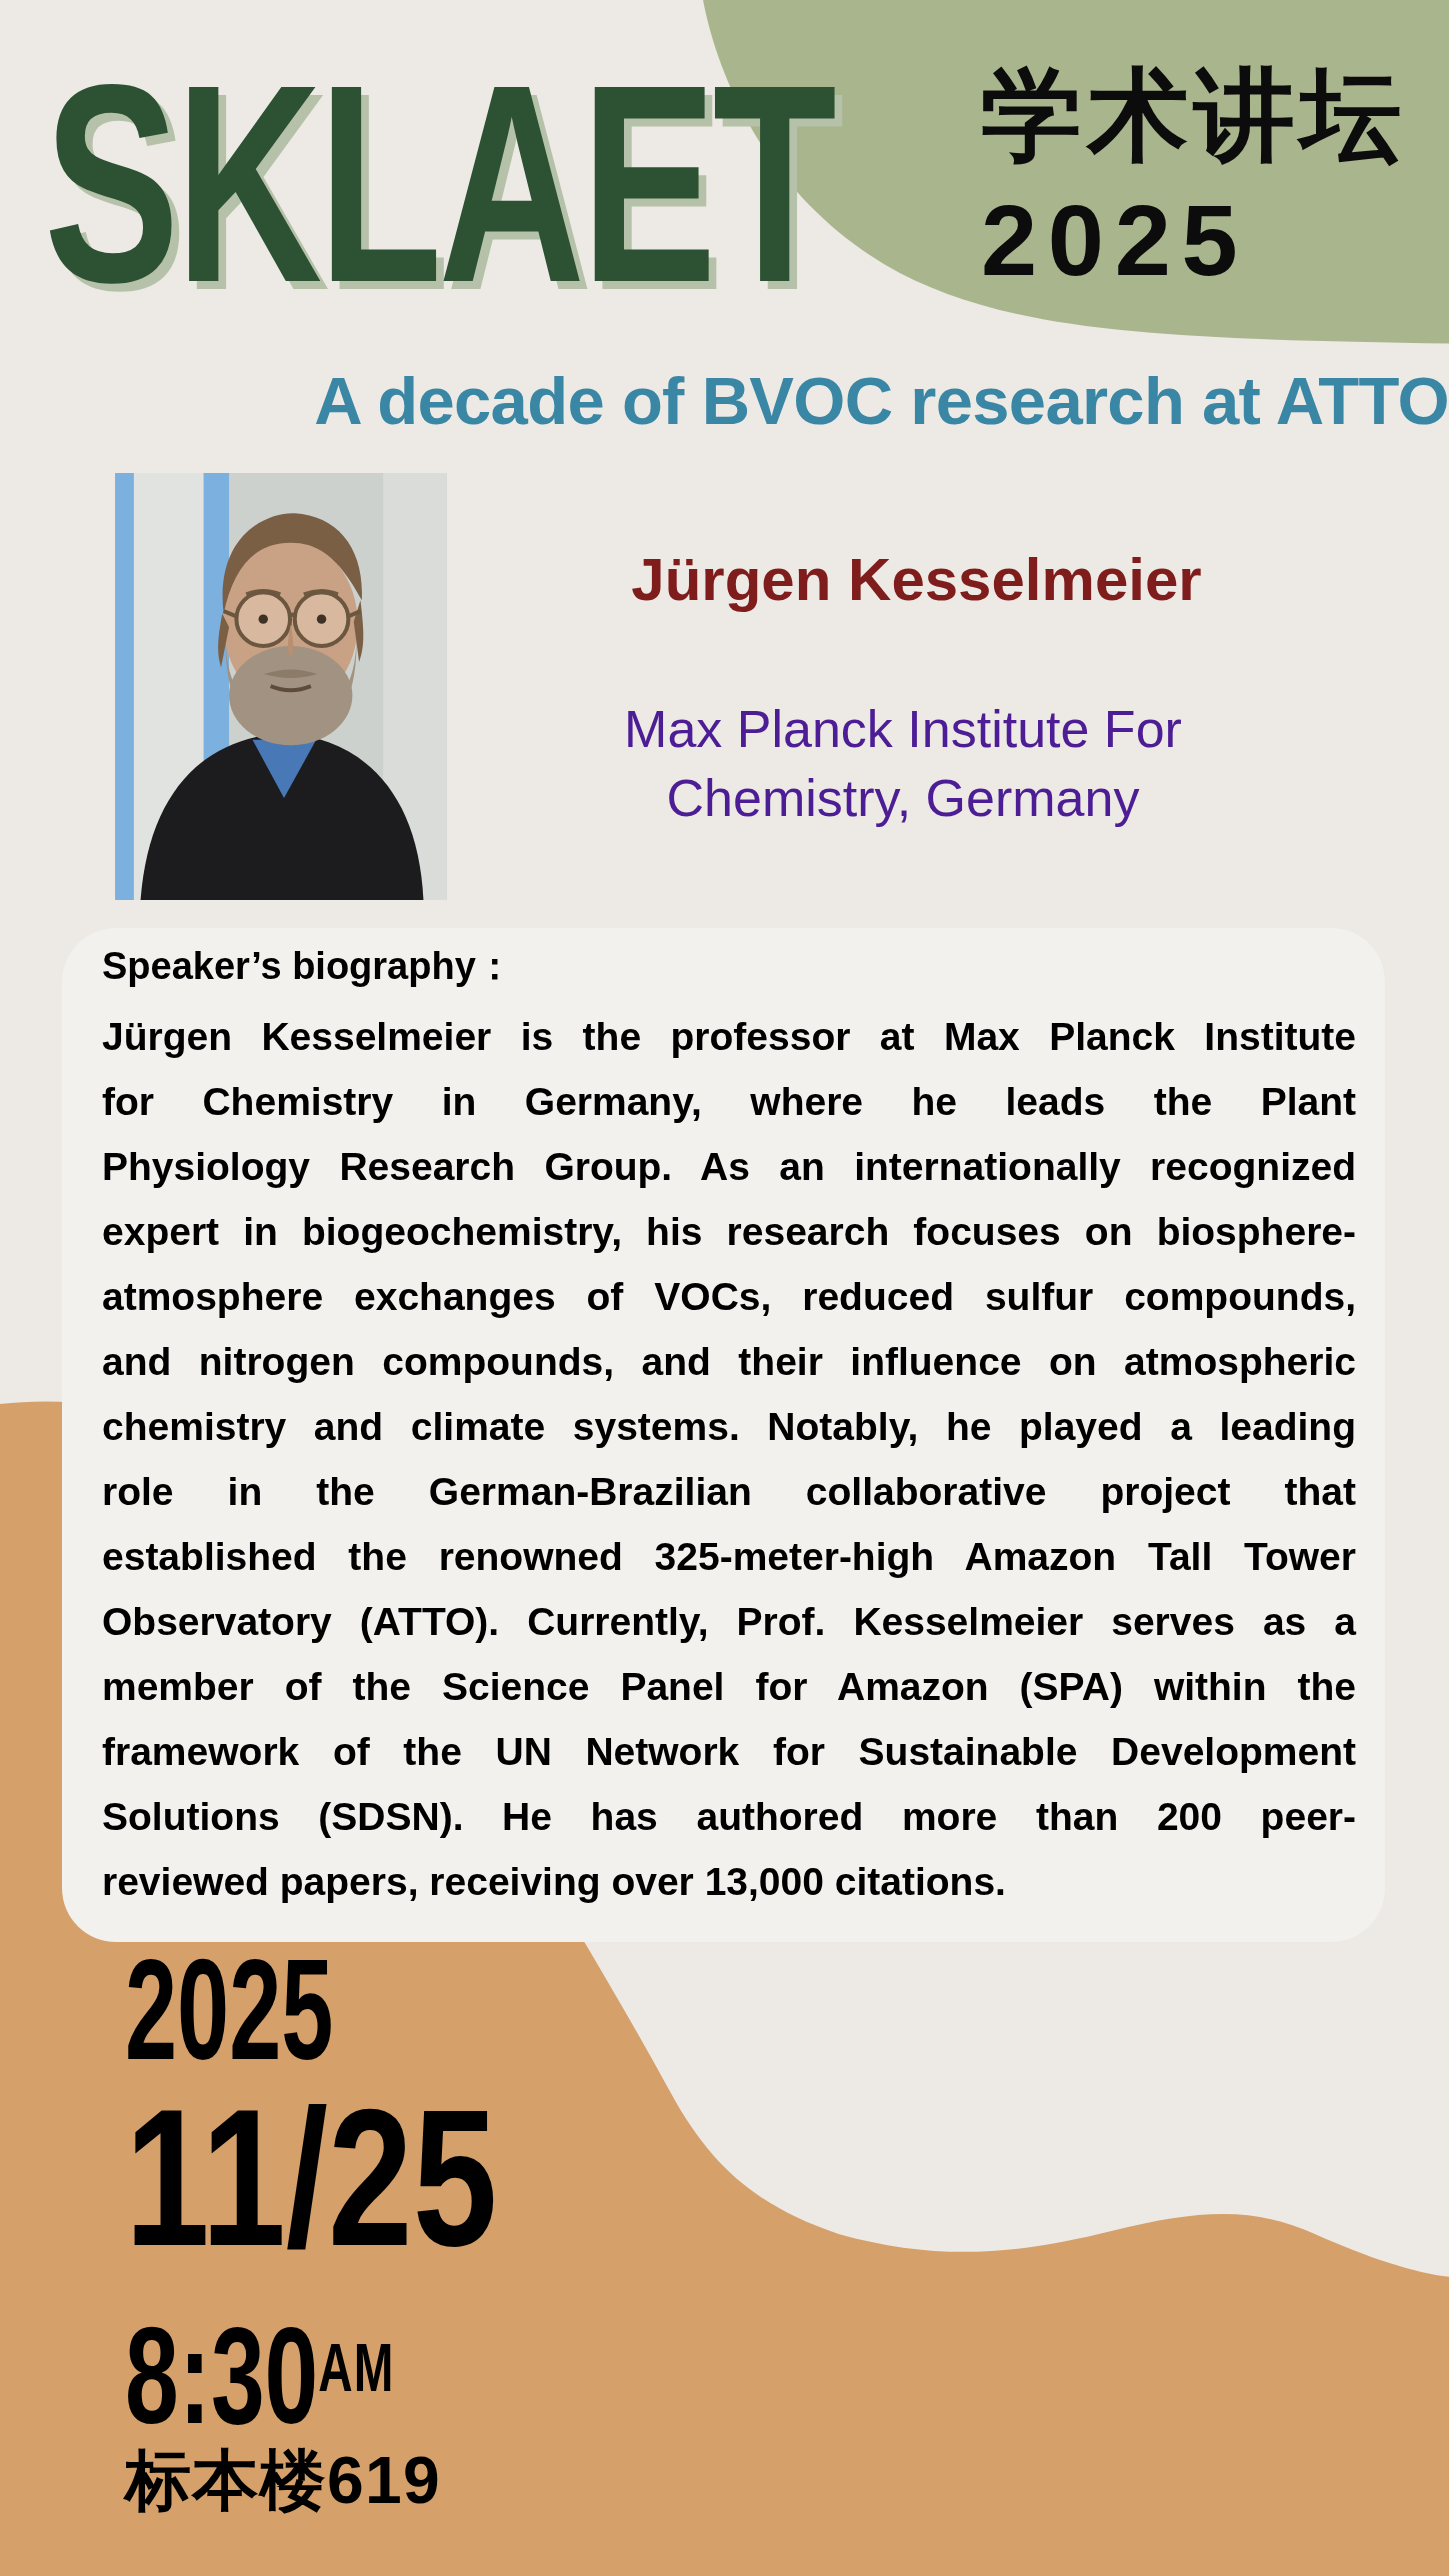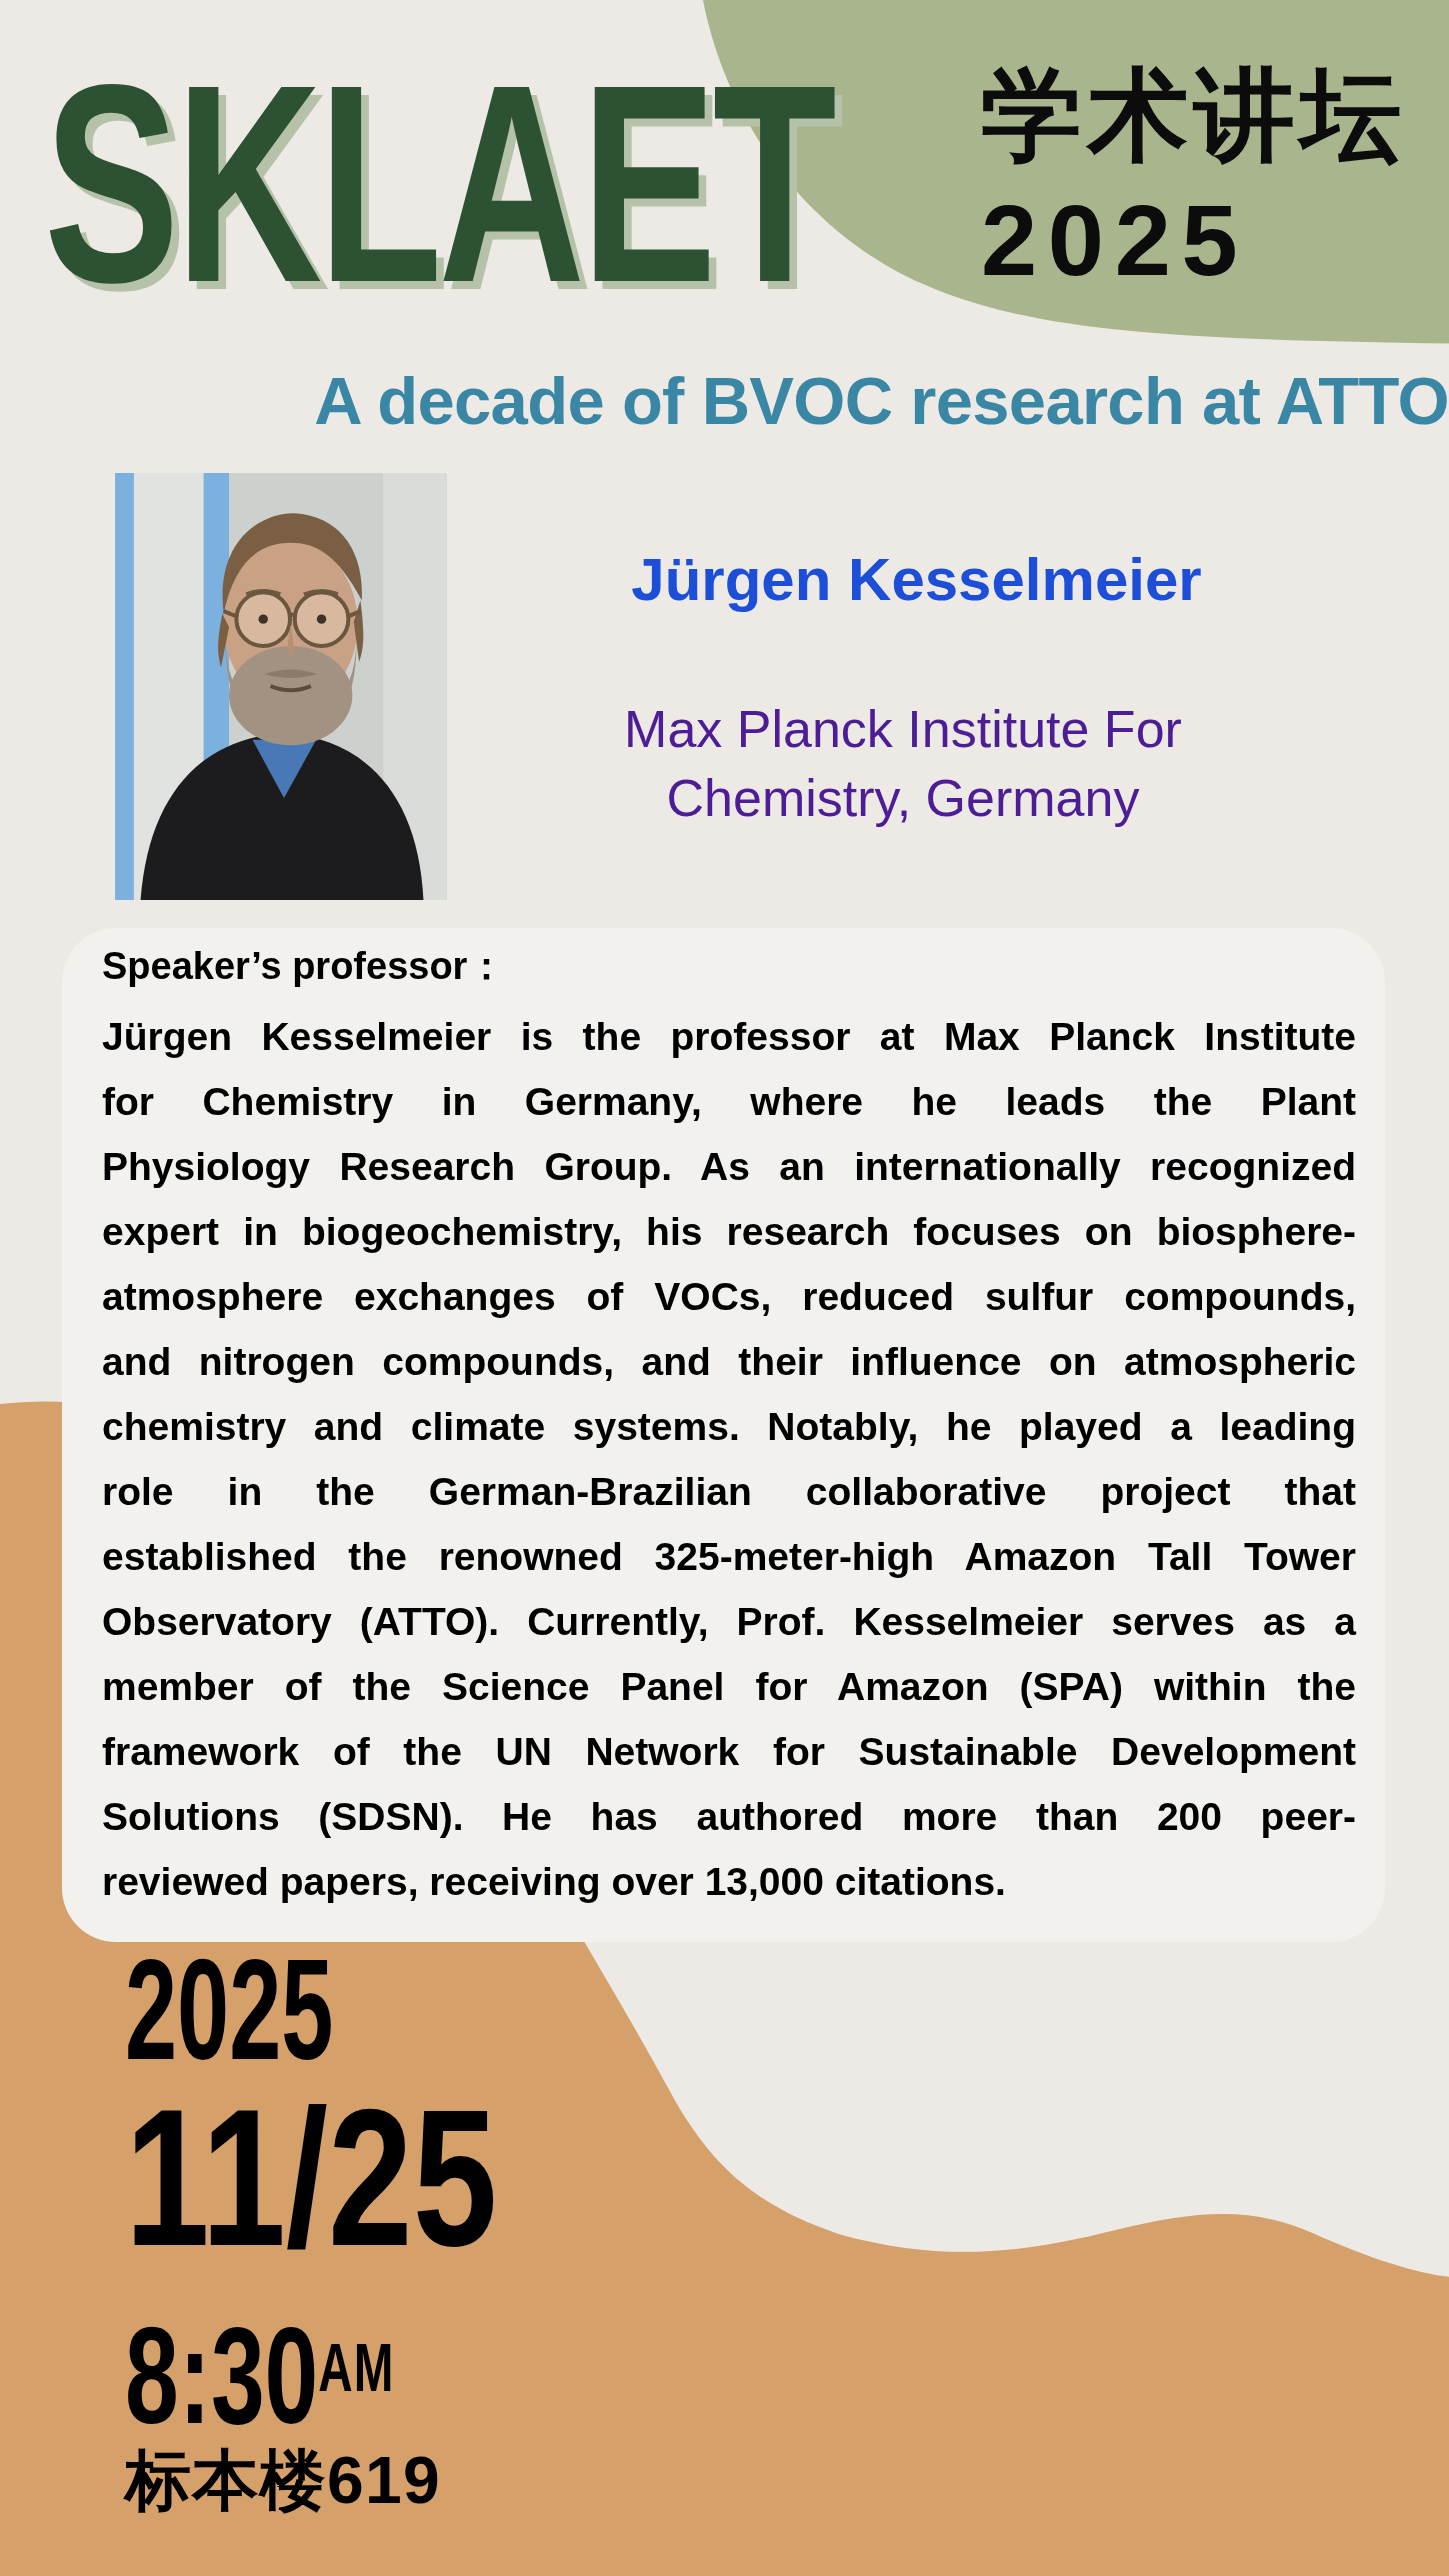--- a/index.html
+++ b/index.html
@@ -21,21 +21,21 @@
   .cjk-forum{font-size:101px;letter-spacing:5.4px;white-space:nowrap;}
   .cjk-year{font-size:101px;letter-spacing:10.7px;margin-top:12px;}
 
   
   .talk-title{position:absolute;left:0;top:362px;width:1449px;text-align:right;
     font-size:67px;font-weight:700;color:var(--teal);letter-spacing:-0.7px;}
 
   
   .photo{position:absolute;left:115px;top:473px;width:332px;height:427px;overflow:hidden;}
   .speaker-name{position:absolute;left:447px;top:545px;width:939px;text-align:center;
-    font-size:60px;font-weight:700;color:#1d4ed8;}
+    font-size:60px;font-weight:700;color:#7f1d1d;}
   .affil{position:absolute;left:447px;top:695px;width:912px;text-align:center;
     font-size:52px;line-height:69px;color:#4c1d95;}
 
   
   .bio-card{position:absolute;left:62px;top:928px;width:1323px;height:1014px;
     background:var(--card);border-radius:54px;}
   .bio-heading{position:absolute;left:102px;top:941px;font-size:38px;font-weight:700;color:#000;}
   .bio-body{position:absolute;left:102px;top:1004px;width:1254px;
     font-size:39px;line-height:65px;color:#000;}
   .bio-line{text-align:justify;text-align-last:justify;white-space:nowrap;font-weight:bold;}
@@ -114,21 +114,21 @@
     </svg>
   </div>
 
   <div class="speaker-name">Jürgen Kesselmeier</div>
   <div class="affil">
     <div>Max Planck Institute For</div>
     <div>Chemistry, Germany</div>
   </div>
 
   <div class="bio-card"></div>
-  <div class="bio-heading">Speaker’s professor：</div>
+  <div class="bio-heading">Speaker’s biography：</div>
   <div class="bio-body">
     <div class="bio-line">Jürgen Kesselmeier is the professor at Max Planck Institute</div>
     <div class="bio-line">for Chemistry in Germany, where he leads the Plant</div>
     <div class="bio-line">Physiology Research Group. As an internationally recognized</div>
     <div class="bio-line">expert in biogeochemistry, his research focuses on biosphere-</div>
     <div class="bio-line">atmosphere exchanges of VOCs, reduced sulfur compounds,</div>
     <div class="bio-line">and nitrogen compounds, and their influence on atmospheric</div>
     <div class="bio-line">chemistry and climate systems. Notably, he played a leading</div>
     <div class="bio-line">role in the German-Brazilian collaborative project that</div>
     <div class="bio-line">established the renowned 325-meter-high Amazon Tall Tower</div>

